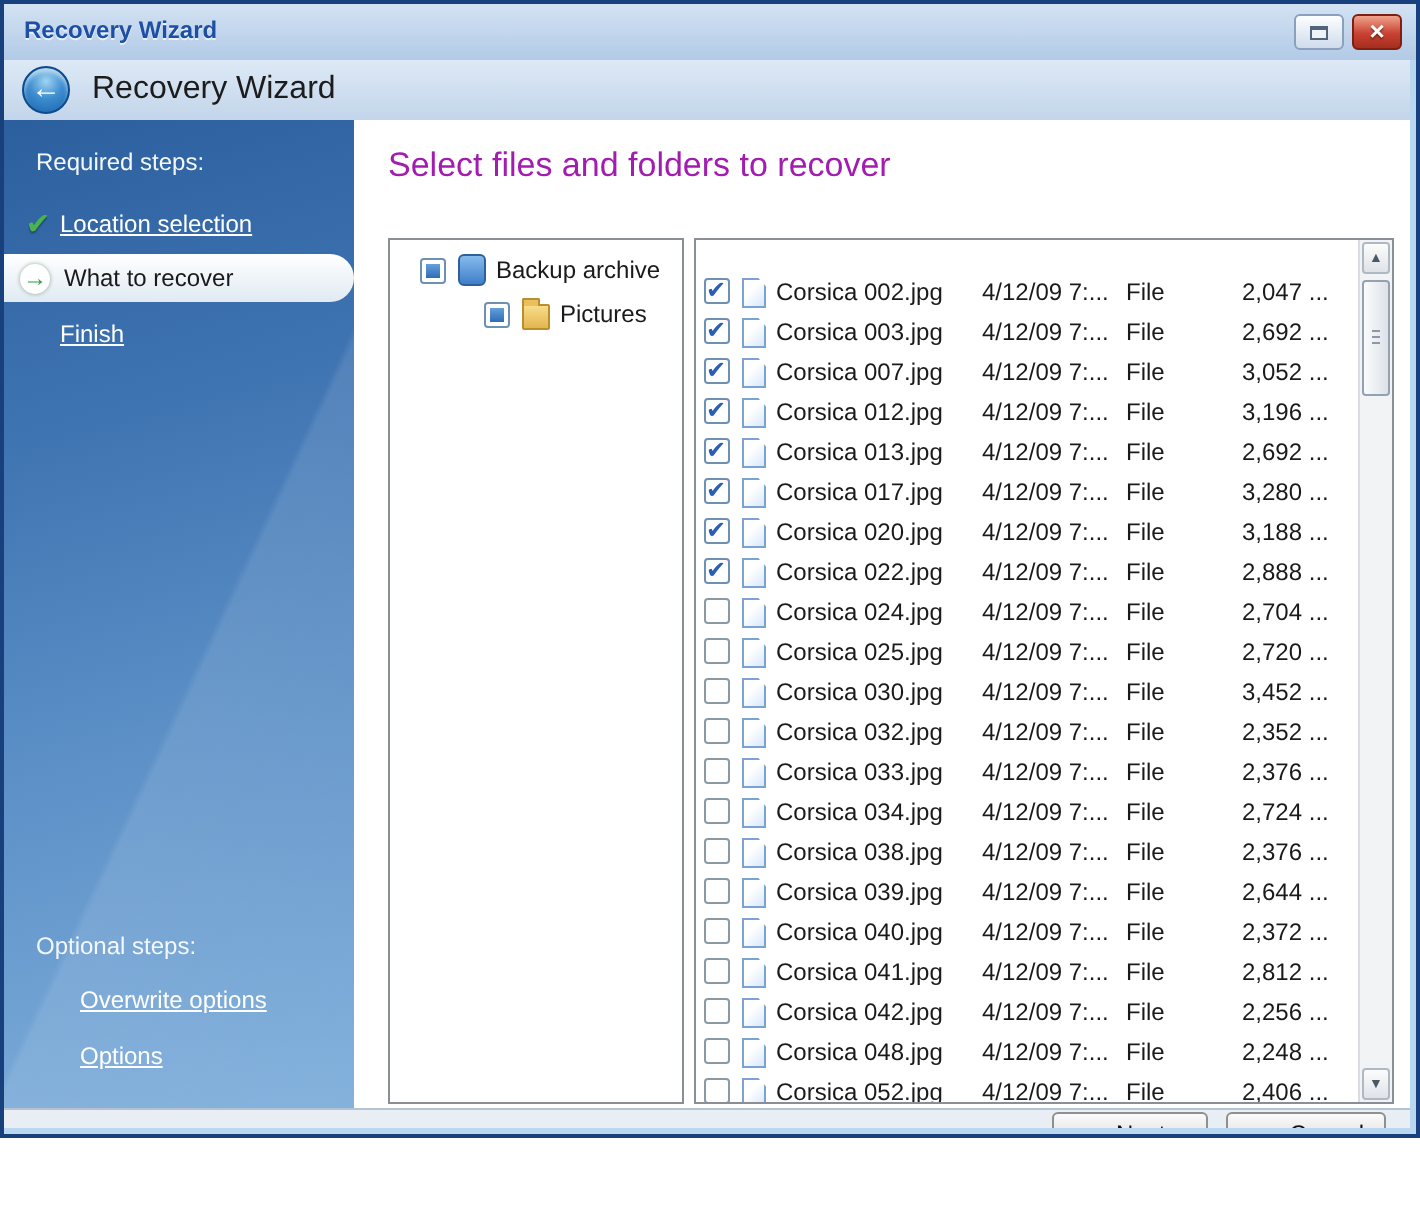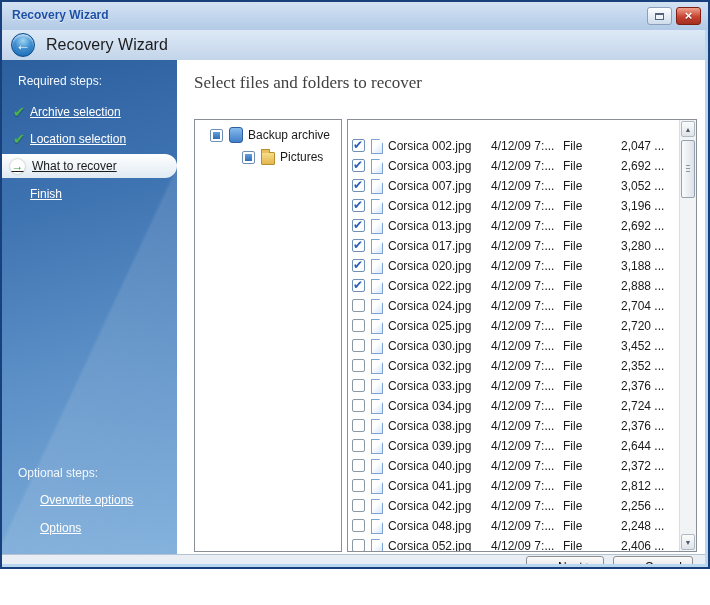--- a/index.html
+++ b/index.html
@@ -32,32 +32,32 @@
   
   .sidebar { position:relative; width:175px; height:100%; flex:0 0 175px; display:flex; flex-direction:column;
              background:linear-gradient(165deg,#2c5f9e 0%, #3f74b2 30%, #5b8fc6 60%, #7fafdc 100%); overflow:hidden; }
   .sidebar::before { content:""; position:absolute; inset:0; background:linear-gradient(115deg, rgba(255,255,255,0) 55%, rgba(255,255,255,.10) 56%, rgba(255,255,255,.04) 100%); pointer-events:none; }
   .side-label { color:#f2f7fc; padding:14px 0 10px 16px; }
   .steps { display:flex; flex-direction:column; }
   .step { position:relative; display:flex; align-items:center; height:27px; padding-left:6px; color:#fff; cursor:pointer; }
   .step-ic { width:22px; height:16px; display:inline-flex; align-items:center; justify-content:center; flex:0 0 22px; }
   .step.done .step-ic::before { content:"✔"; color:#49b44e; font-size:15px; font-weight:bold; text-shadow:0 1px 1px rgba(0,0,0,.35); }
   .step .step-label { text-decoration:underline; }
-  .step.current { height:24px; margin:2px 0; background:linear-gradient(#ffffff,#e0eaf3); border-radius:0 12px 12px 0; color:#1a1a1a;text-decoration:underline; }
+  .step.current { height:24px; margin:2px 0; background:linear-gradient(#ffffff,#e0eaf3); border-radius:0 12px 12px 0; color:#1a1a1a; }
   .step.current .step-label { text-decoration:none; }
   .step.current .step-ic { background:#fff; border-radius:50%; width:15px; height:15px; flex-basis:15px; margin-right:7px; margin-left:2px; box-shadow:0 0 2px rgba(0,60,0,.4); }
   .step.current .step-ic::before { content:"→"; color:#2fa039; font-weight:bold; font-size:12px; line-height:1; }
   .spacer { flex:1; }
   .optional { margin-bottom:12px; }
   .optional .side-label { padding-bottom:6px; }
   .opt-link { display:block; color:#fff; text-decoration:underline; padding:7px 0 7px 38px; cursor:pointer; }
 
   
   .main { position:relative; flex:1; background:#fff; }
-  .page-heading { position:absolute; left:17px; top:13px; font-size:17px; color:#404040;font-family:Liberation Serif, serif; }
+  .page-heading { position:absolute; left:17px; top:13px; font-size:17px; color:#a21caf; }
 
   
   .tree-panel { position:absolute; left:17px; top:59px; width:148px; height:433px; border:1px solid #898f94; background:#fff; overflow:hidden; padding-top:4px; }
   .tree-row { display:flex; align-items:center; height:22px; padding-left:4px; cursor:default; }
   .tw-arrow { width:9px; height:9px; margin-right:2px; visibility:hidden; flex:0 0 9px; }
   .tw-arrow.show { visibility:visible; width:0; height:0; border-bottom:7px solid #404040; border-left:7px solid transparent; }
   .cb { position:relative; width:13px; height:13px; border:1px solid #8b99a5; border-radius:2px; background:#fff; flex:0 0 13px; display:inline-block; }
   .cb.indet { border-color:#6f90b5; }
   .cb.indet::after { content:""; position:absolute; inset:2px; background:linear-gradient(#63a0dc,#2f6cb4); }
   .cb.checked { border-color:#6f90b5; }
@@ -133,24 +133,20 @@
     </div>
     <span class="header-title">Recovery Wizard</span>
   </div>
 
   <div class="content">
 
     <div class="sidebar">
       <div class="side-label">Required steps:</div>
       <div class="steps">
 
-          <div class="step done">
-            <span class="step-ic"></span>
-            <span class="step-label">Archive selection</span>
-          </div>
 
           <div class="step done">
             <span class="step-ic"></span>
             <span class="step-label">Location selection</span>
           </div>
 
 
           <div class="step current">
             <span class="step-ic"></span>
             <span class="step-label">What to recover</span>

